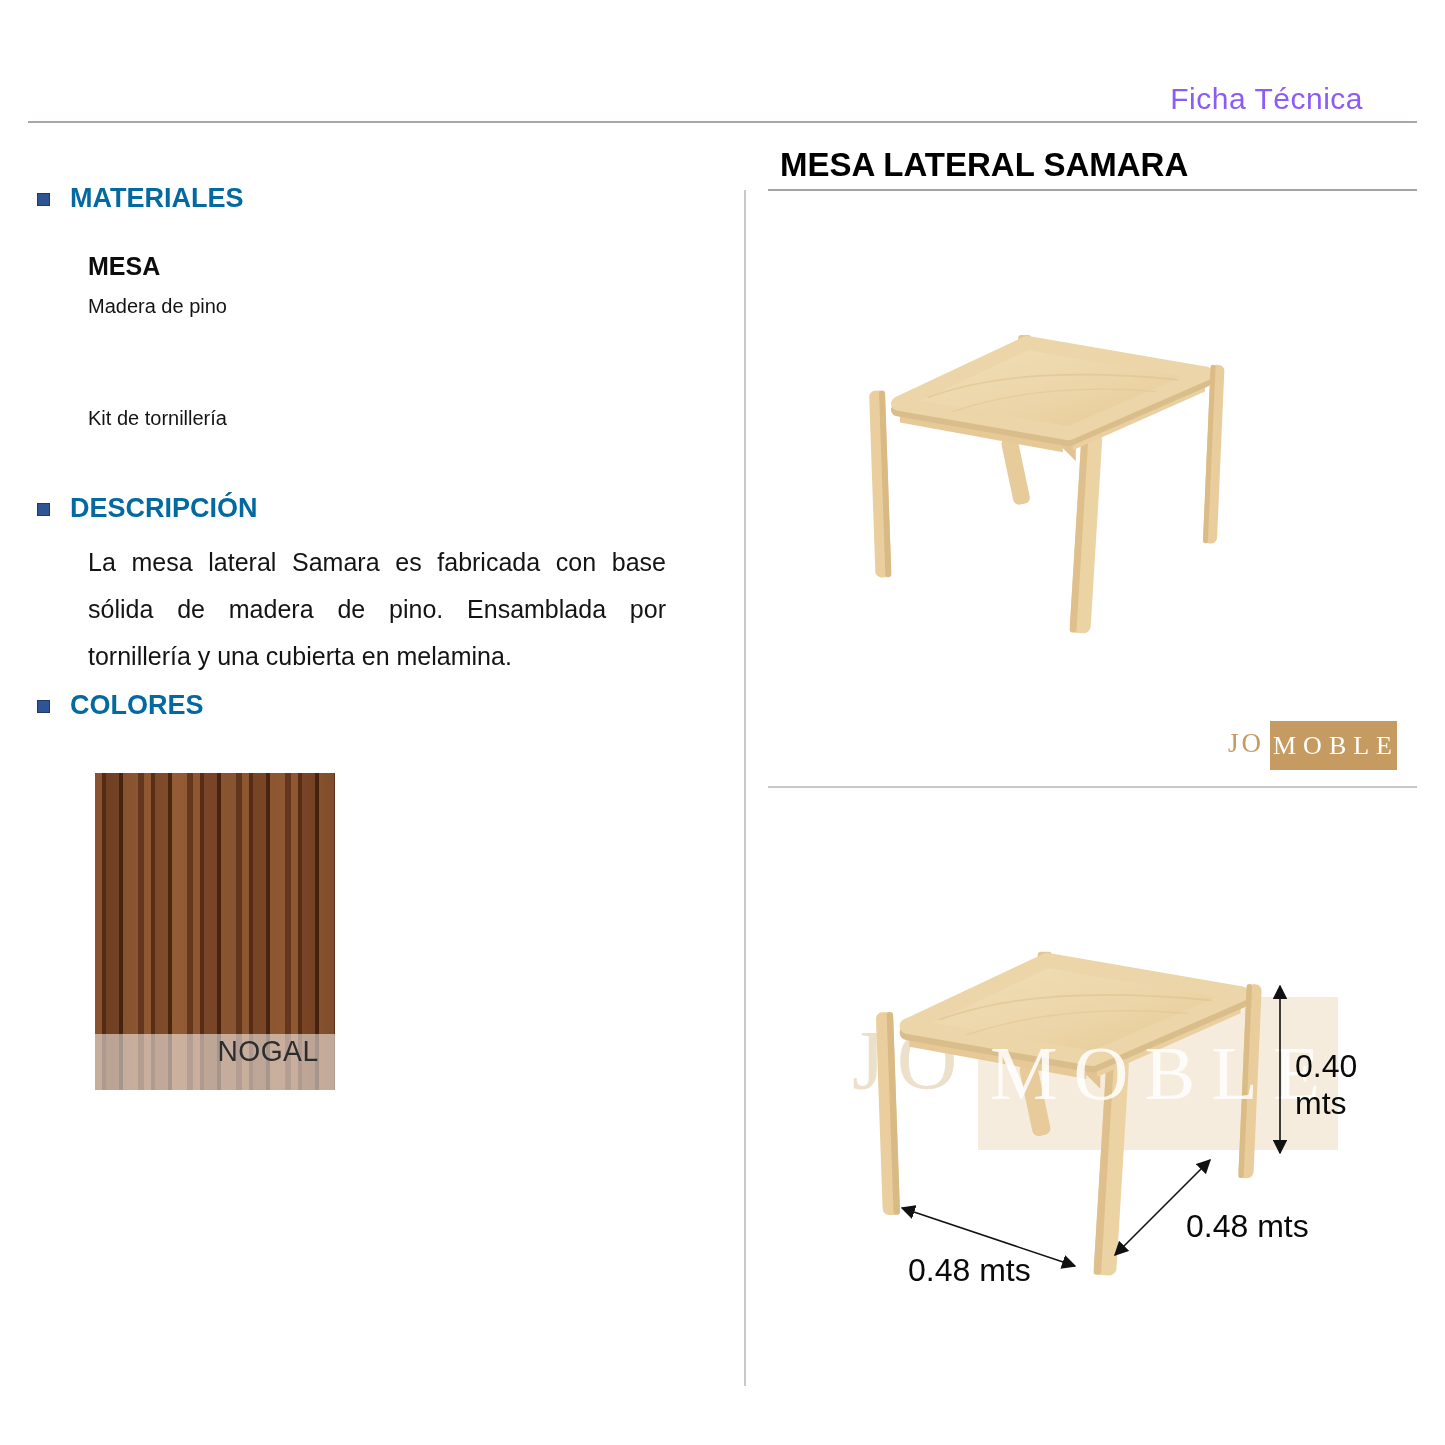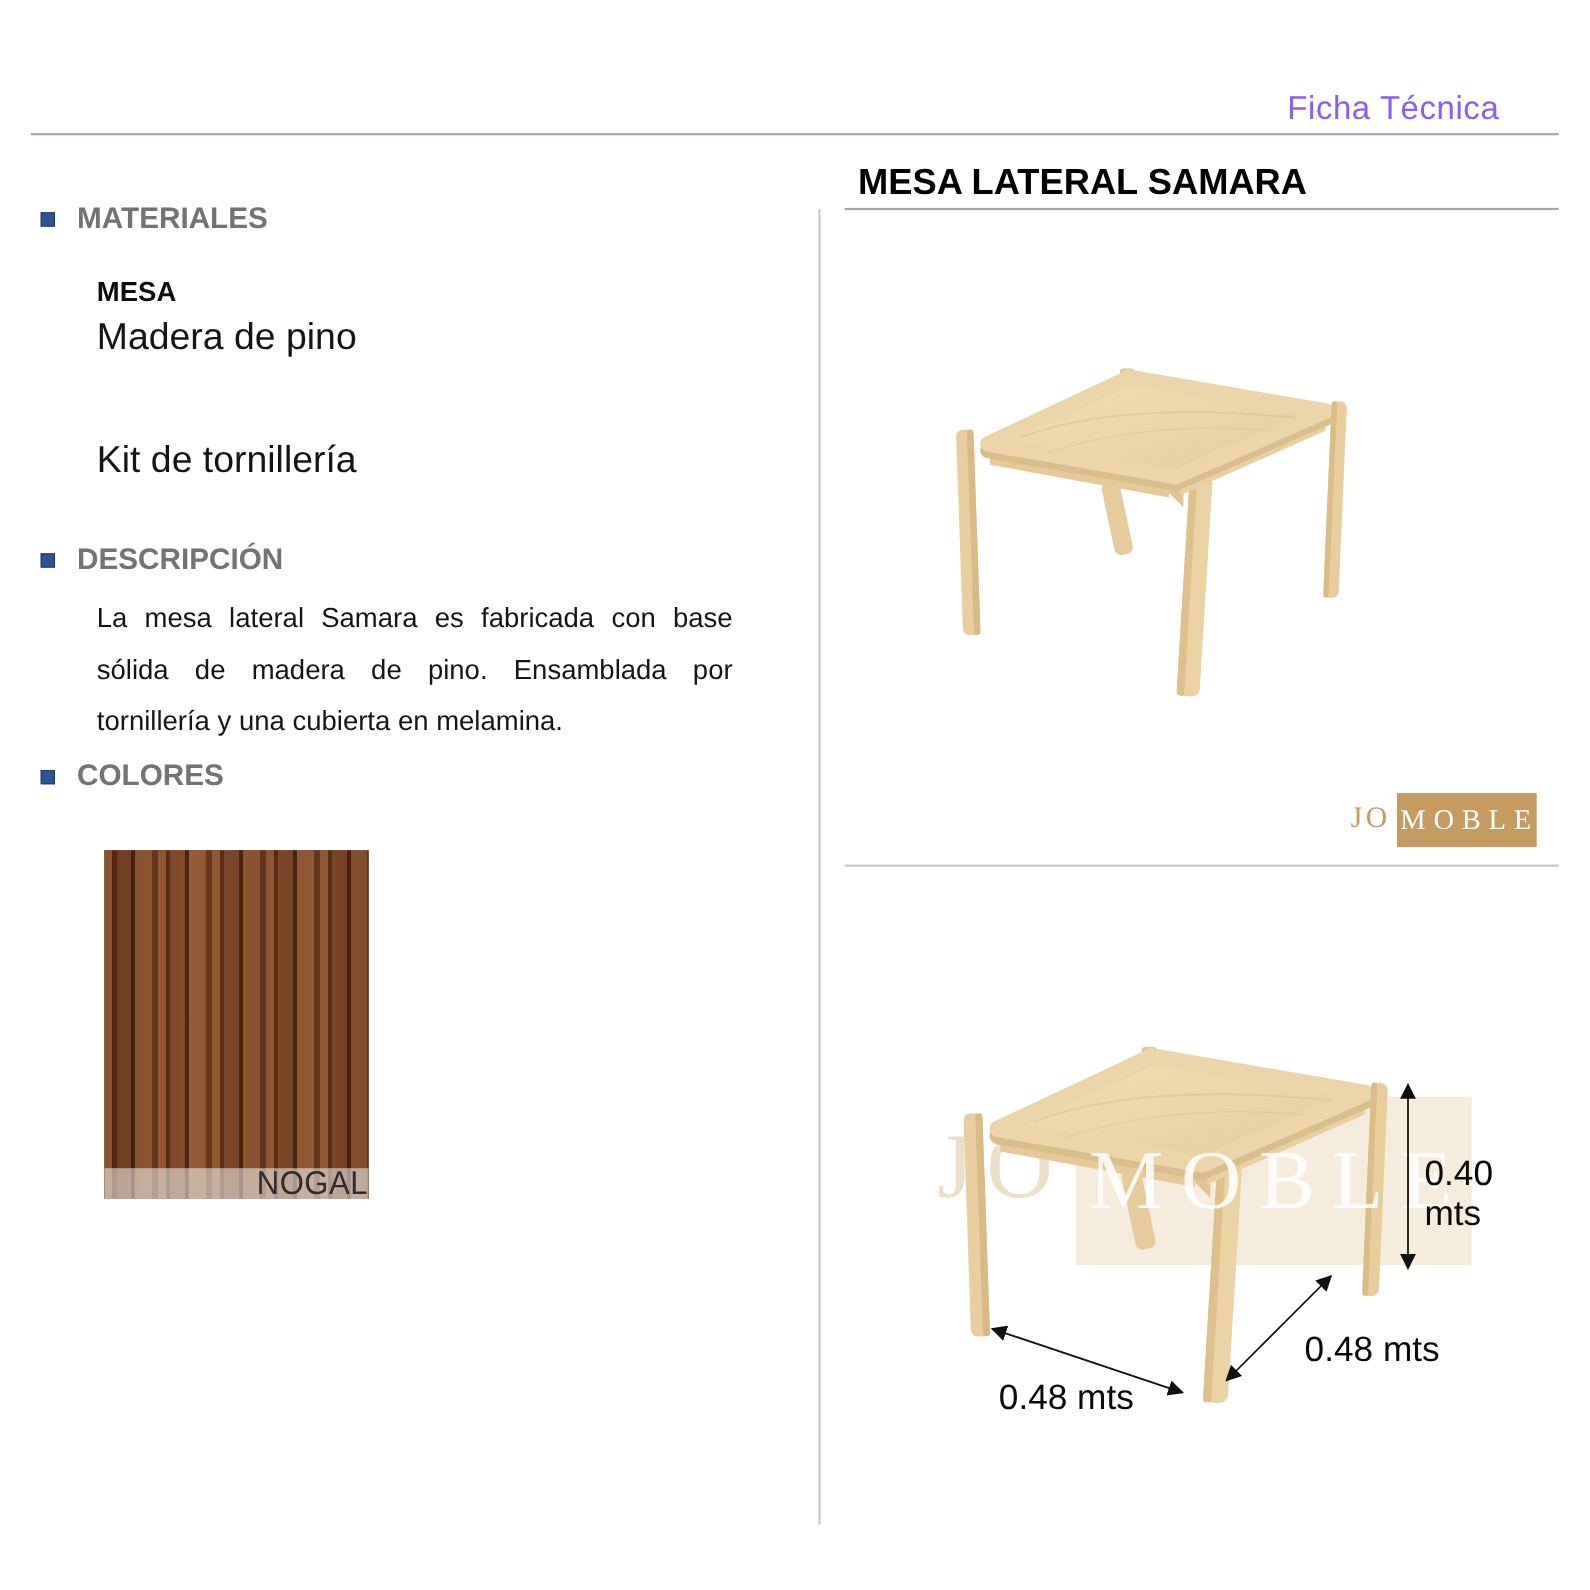--- a/index.html
+++ b/index.html
@@ -9,24 +9,24 @@
   }
   .abs{position:absolute;}
 
   
   .doc-type{top:82px;right:82px;font-size:30px;color:#8b5cf6;letter-spacing:.5px;}
   .header-rule{top:121px;left:28px;width:1389px;height:2px;background:#aba5a9;}
 
   
   .bullet{width:11px;height:11px;background:#2f5496;border:1px solid #203a66;left:37px;}
   .b1{top:193px;}.b2{top:503px;}.b3{top:700px;}
-  .sec-heading{left:70px;font-size:27px;font-weight:bold;color:#737373;}
+  .sec-heading{left:70px;font-size:27px;font-weight:bold;color:#0369a1;}
   .h1{top:183px;}.h2{top:493px;}.h3{top:690px;}
   .sub-heading{left:88px;top:252px;font-size:25px;font-weight:bold;}
-  .mat-item{left:88px;font-size:34px;line-height:32px;color:#141414;}
+  .mat-item{left:88px;font-size:20px;line-height:32px;color:#141414;}
   .mi0{top:290px;}
   .mi1{top:331px;width:545px;}
   .mi2{top:402px;}
   .desc-body{left:88px;top:539px;width:578px;font-size:25px;line-height:47px;text-align:justify;color:#141414;}
 
   
   .swatches{left:95px;top:773px;width:480px;height:317px;display:flex;}
   .swatch{width:50%;height:100%;position:relative;}
   .wood-nogal{
     background-color:#6b3e24;
@@ -40,24 +40,24 @@
   .wood-encino{
     background-color:#d9cfb6;
     background-image:
       repeating-linear-gradient(90deg,
         rgba(255,255,255,.38) 0 9px, rgba(186,174,146,.38) 9px 12px,
         rgba(233,226,206,.32) 12px 27px, rgba(198,186,158,.42) 27px 31px,
         rgba(244,238,222,.3) 31px 46px),
       linear-gradient(90deg,#d5cab0,#e0d7c1 40%,#d4c9ae 70%,#ddd3bd);
   }
   .swatch-band{
-    position:absolute;left:0;bottom:0;width:100%;height:28px;
+    position:absolute;left:0;bottom:0;width:100%;height:56px;
     background:rgba(255,255,255,.52);
-    display:flex;align-items:center;justify-content:flex-end;
-    box-sizing:border-box;
+    display:flex;align-items:flex-start;justify-content:flex-end;
+    padding-right:16px;box-sizing:border-box;
   }
   .swatch-band span{
     font-size:30px;color:#2d2d2d;letter-spacing:.5px;
     transform:scaleX(.94);transform-origin:100% 50%;
   }
 
   
   .v-divider{left:744px;top:190px;width:2px;height:1196px;background:#c9c9c9;}
   .product-title{left:780px;top:146px;font-size:33px;font-weight:bold;color:#000;}
   .title-rule{left:768px;top:189px;width:649px;height:2px;background:#a4a4a4;}

